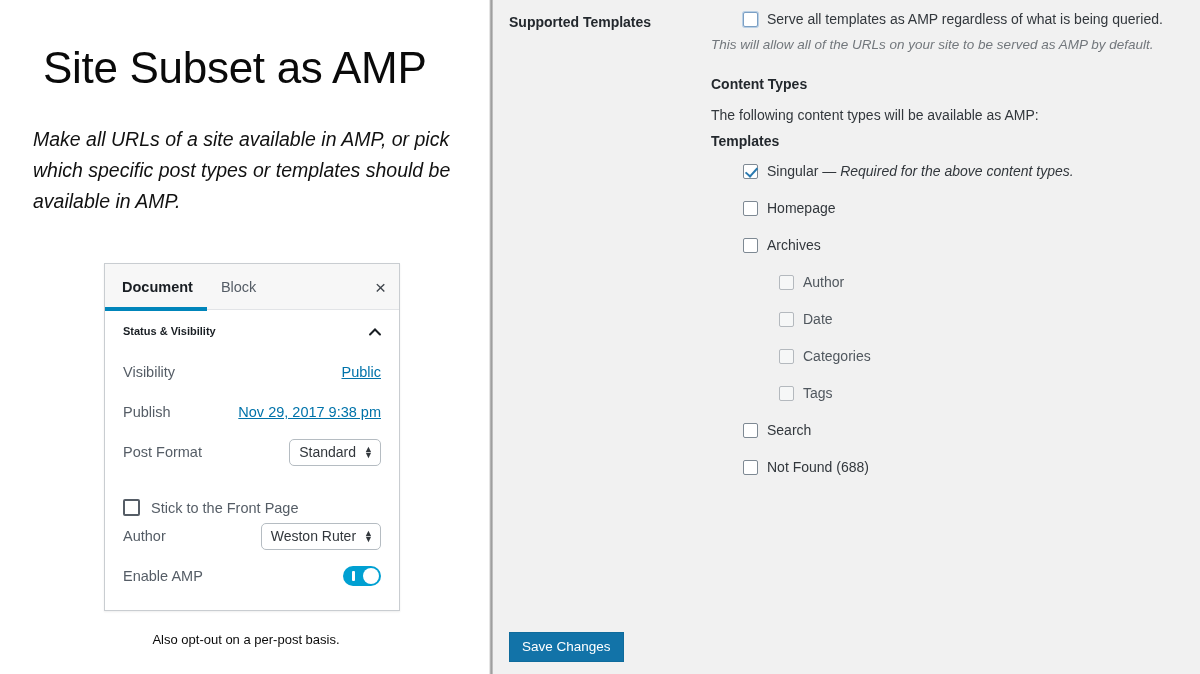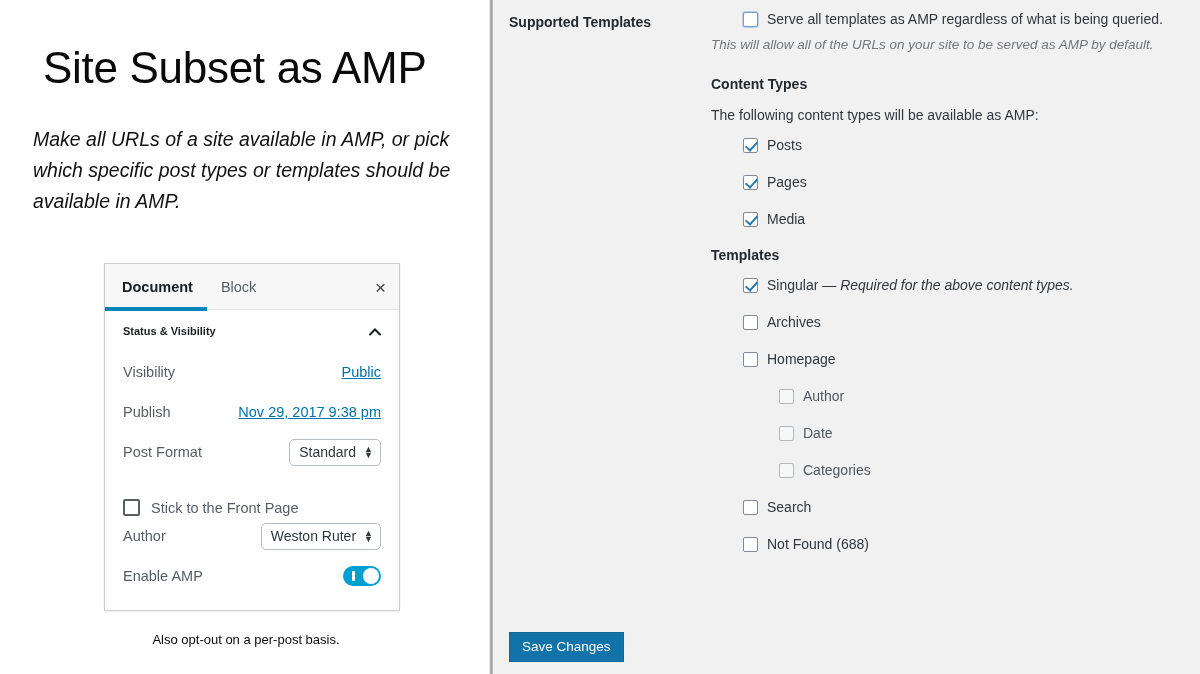--- a/index.html
+++ b/index.html
@@ -292,62 +292,52 @@
       <div class="wp-row">
         <span class="wp-cb focus"></span>
         <span class="wp-cb-label">Serve all templates as AMP regardless of what is being queried.</span>
       </div>
 
       <div class="wp-desc">This will allow all of the URLs on your site to be served as AMP by default.</div>
 
       <div class="wp-h4">Content Types</div>
       <div class="wp-p">The following content types will be available as AMP:</div>
 
-      <div class="wp-list" id="content-type-list">
-          <div class="wp-row">
-            <span class="wp-cb checked"></span>
-            <span class="wp-cb-label">Posts</span>
-          </div>
-          <div class="wp-row">
-            <span class="wp-cb checked"></span>
-            <span class="wp-cb-label">Pages</span>
-          </div>
-          <div class="wp-row">
-            <span class="wp-cb checked"></span>
-            <span class="wp-cb-label">Media</span>
-          </div>
-        </div>
 
       <div class="wp-h4" style="margin-top:10px">Templates</div>
 
       <div class="wp-list" id="template-list">
           <div class="wp-row">
             <span class="wp-cb checked"></span>
             <span class="wp-cb-label">Singular<em> — Required for the above content types.</em></span>
           </div>
           <div class="wp-row">
             <span class="wp-cb"></span>
+            <span class="wp-cb-label">Homepage</span>
+          </div>
+          <div class="wp-row">
+            <span class="wp-cb"></span>
             <span class="wp-cb-label">Archives</span>
-          </div>
-          <div class="wp-row">
-            <span class="wp-cb"></span>
-            <span class="wp-cb-label">Homepage</span>
           </div>
           <div class="wp-row indent">
             <span class="wp-cb disabled"></span>
             <span class="wp-cb-label">Author</span>
           </div>
           <div class="wp-row indent">
             <span class="wp-cb disabled"></span>
             <span class="wp-cb-label">Date</span>
           </div>
           <div class="wp-row indent">
             <span class="wp-cb disabled"></span>
             <span class="wp-cb-label">Categories</span>
           </div>
+          <div class="wp-row indent">
+            <span class="wp-cb disabled"></span>
+            <span class="wp-cb-label">Tags</span>
+          </div>
           <div class="wp-row">
             <span class="wp-cb"></span>
             <span class="wp-cb-label">Search</span>
           </div>
           <div class="wp-row">
             <span class="wp-cb"></span>
             <span class="wp-cb-label">Not Found (688)</span>
           </div>
         </div>
 

